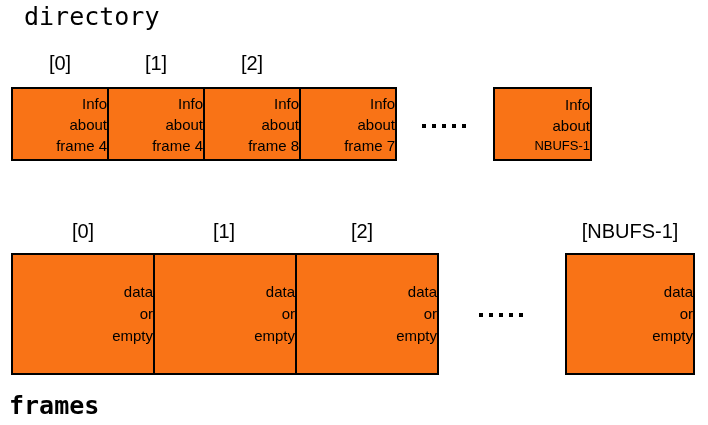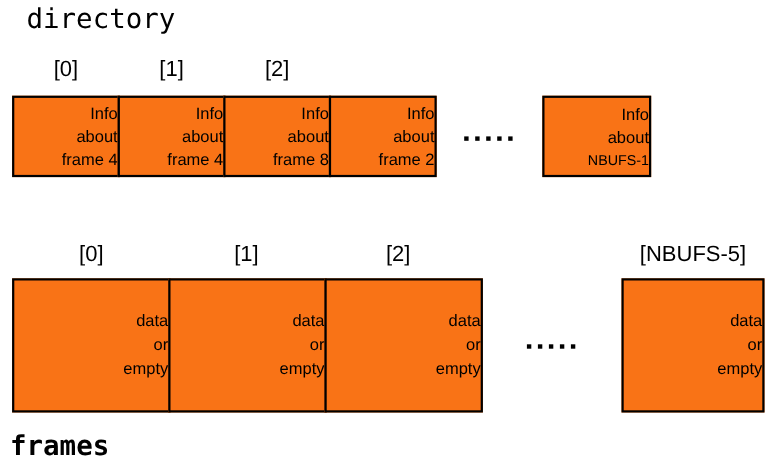--- a/index.html
+++ b/index.html
@@ -99,21 +99,21 @@
       <span>frame 4</span>
     </div>
     <div class="cell dir-cell">
       <span>Info</span>
       <span>about</span>
       <span>frame 8</span>
     </div>
     <div class="cell dir-cell">
       <span>Info</span>
       <span>about</span>
-      <span>frame 2</span>
+      <span>frame 7</span>
     </div>
   </div>
 
   <div class="dots dots-top">
     <span class="sr-only">.....</span>
     <span class="dot"></span>
     <span class="dot"></span>
     <span class="dot"></span>
     <span class="dot"></span>
     <span class="dot"></span>
@@ -121,21 +121,21 @@
 
   <div class="cell dir-last">
     <span>Info</span>
     <span>about</span>
     <span class="small-line">NBUFS-1</span>
   </div>
 
   <div class="index-label idx-bottom" style="left:83px">[0]</div>
   <div class="index-label idx-bottom" style="left:224px">[1]</div>
   <div class="index-label idx-bottom" style="left:362px">[2]</div>
-  <div class="index-label idx-bottom" style="left:630px">[NBUFS-5]</div>
+  <div class="index-label idx-bottom" style="left:630px">[NBUFS-1]</div>
 
   <div class="box-row frames-row">
     <div class="cell frame-cell">
       <span>data</span>
       <span>or</span>
       <span>empty</span>
     </div>
     <div class="cell frame-cell">
       <span>data</span>
       <span>or</span>

